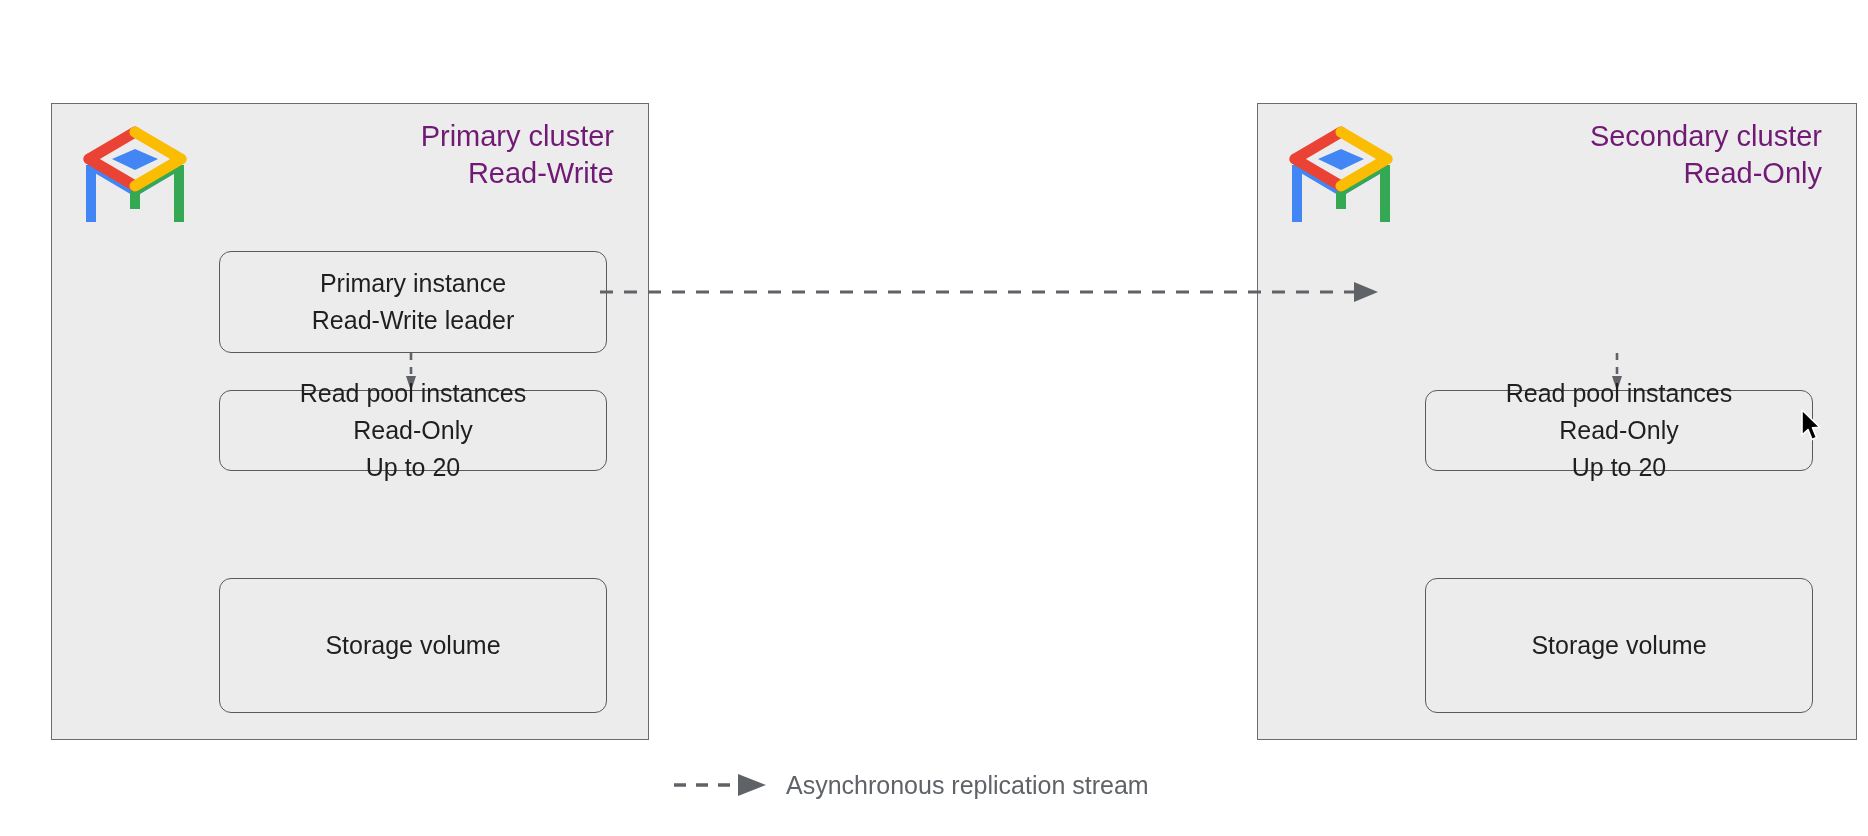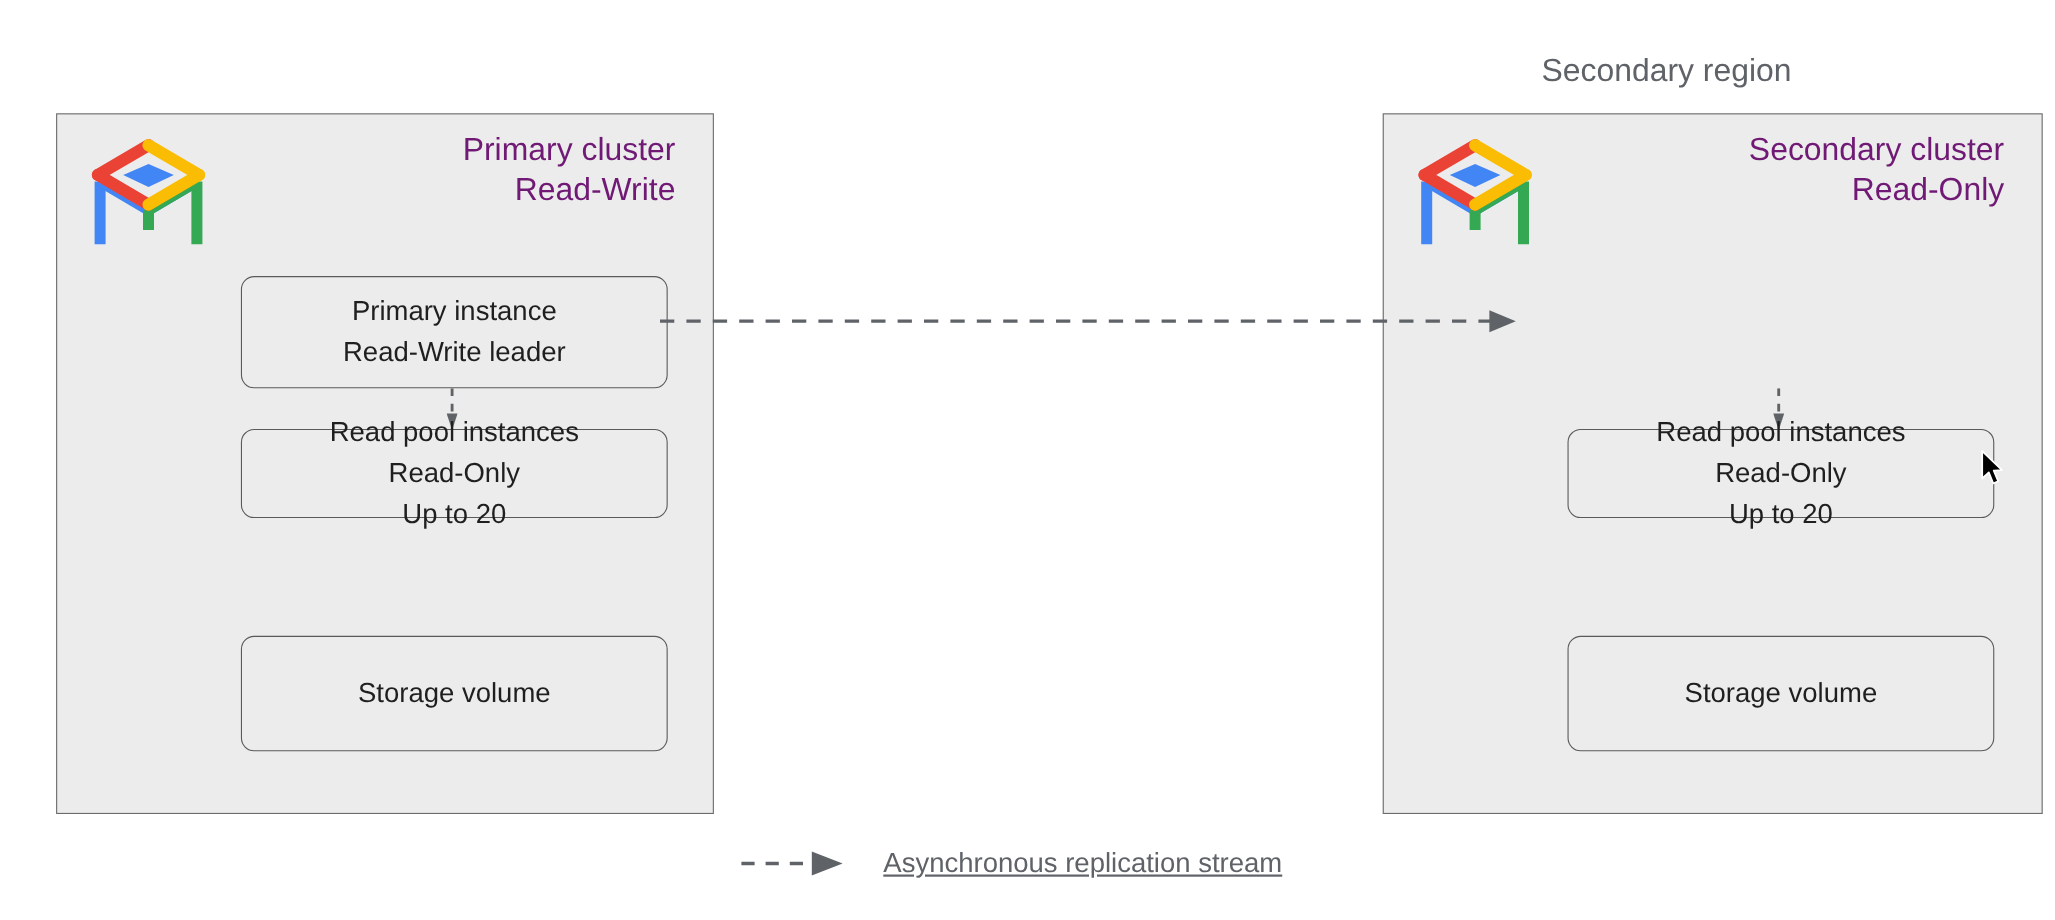--- a/index.html
+++ b/index.html
@@ -110,21 +110,21 @@
   .node-readpool {
     left: 167px;
     top: 286px;
     width: 388px;
     height: 81px;
   }
   .node-storage {
     left: 167px;
     top: 474px;
     width: 388px;
-    height: 105px;
+    height: 135px;
   }
 
   
   .v-connector {
     position: absolute;
     left: 354px;
     top: 249px;
     width: 10px;
     height: 39px;
   }
@@ -150,41 +150,39 @@
   }
   #legend-arrow-icon {
     width: 96px;
     height: 24px;
   }
   #legend-label {
     color: #5f6368;
     font-size: 25px;
     line-height: 30px;
     white-space: nowrap;
-    margin-left: 35px;
-    text-decoration: underline;
+    margin-left: 18px;
   }
 
   
   #mouse-cursor {
     position: absolute;
     left: 1800px;
     top: 409px;
     width: 24px;
     height: 34px;
     pointer-events: none;
   }
 </style>
 </head>
 <body>
 
 <div id="canvas">
 
 
-  <div class="region-label" id="region-label-secondary">Secondary region</div>
 
   <div class="cluster-panel" id="cluster-primary">
 
     <svg class="alloydb-logo" viewBox="0 0 108 108">
 
       <path d="M10 40 L10 97" stroke="#4285f4" stroke-width="10" fill="none" stroke-linecap="butt"></path>
       <path d="M10 40 L54 66 L98 40" stroke="#4285f4" stroke-width="10" fill="none" stroke-linejoin="round"></path>
       <path d="M54 66 L98 40" stroke="#34a853" stroke-width="10" fill="none"></path>
       <path d="M54 66 L54 84" stroke="#34a853" stroke-width="10" fill="none"></path>
       <path d="M98 40 L98 97" stroke="#34a853" stroke-width="10" fill="none" stroke-linecap="butt"></path>

